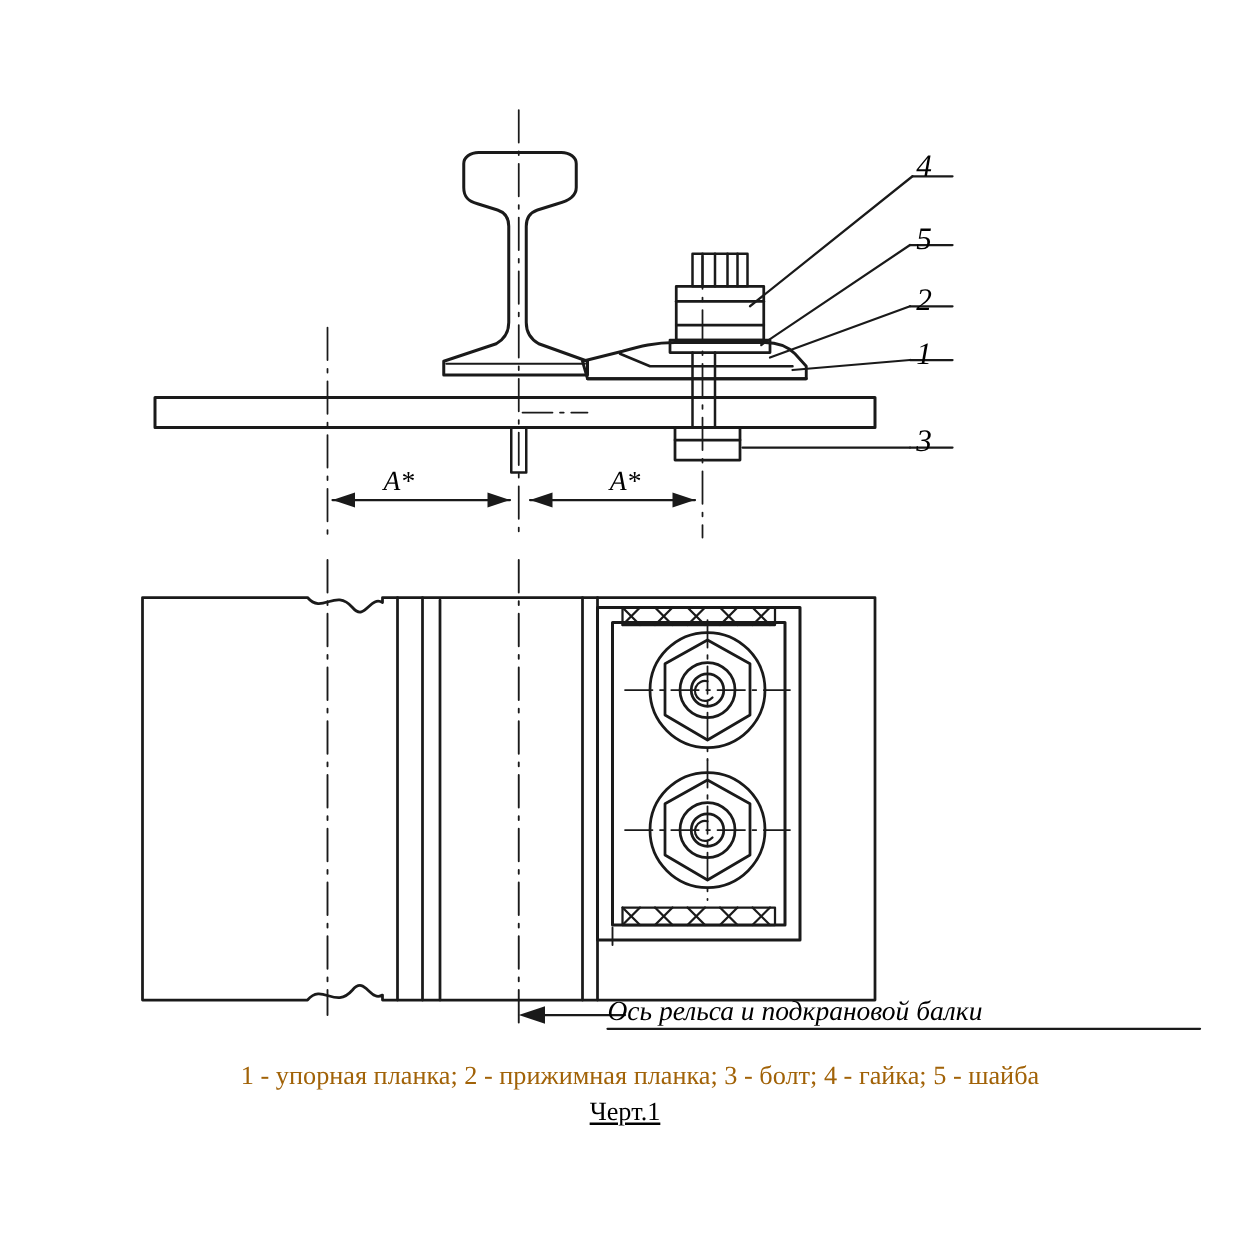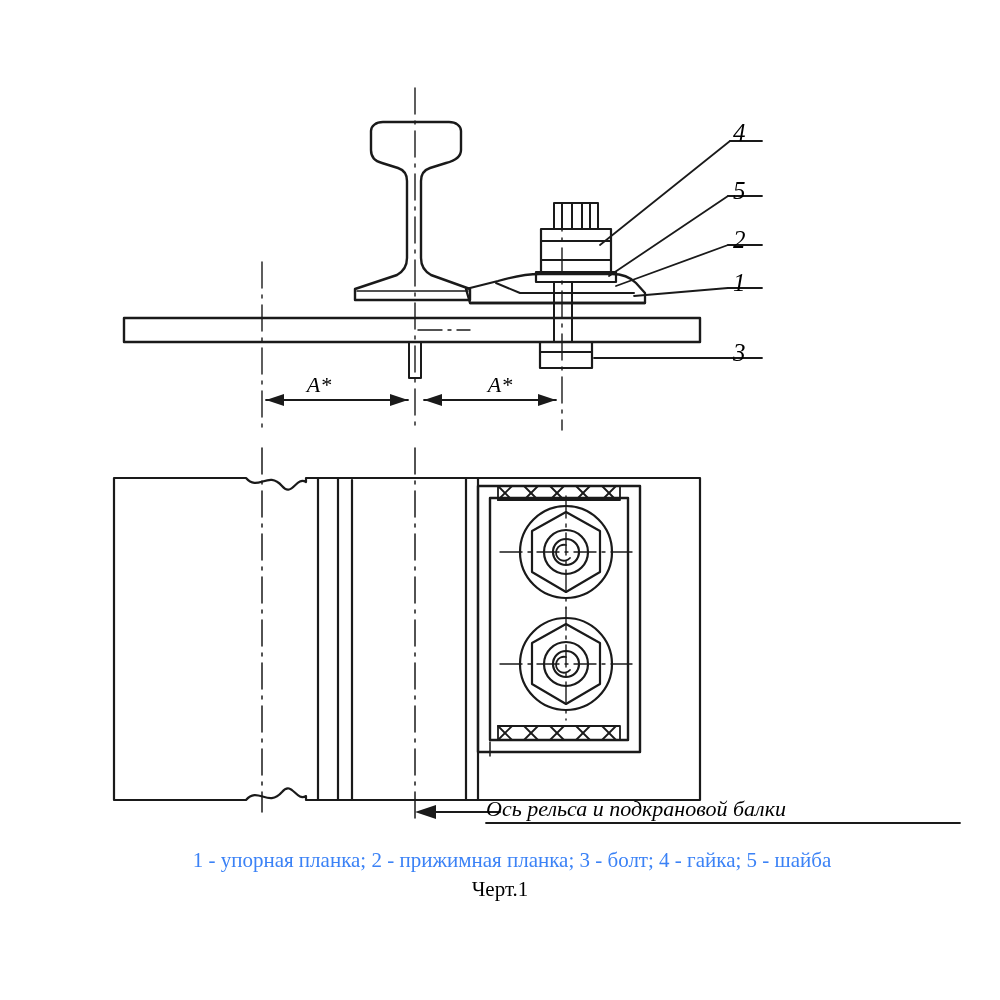--- a/index.html
+++ b/index.html
@@ -31,28 +31,29 @@
     position: absolute;
     left: 0;
     top: 845px;
     width: 1000px;
     text-align: center;
   }
   .caption-line {
     font-size: 21px;
     line-height: 30px;
     font-family: "Liberation Serif", serif;
-    color: #3b82f6;
+    color: #a16207;
     margin-left: 24px;
   }
   .figure-number {
     font-size: 21px;
     line-height: 28px;
     font-family: "Liberation Serif", serif;
     color: #000;
+    text-decoration: underline;
   }
   .leader-num {
     font-family: "Liberation Serif", serif;
     font-style: italic;
     font-size: 25px;
   }
   .dim-label {
     font-family: "Liberation Serif", serif;
     font-style: italic;
     font-size: 22px;

